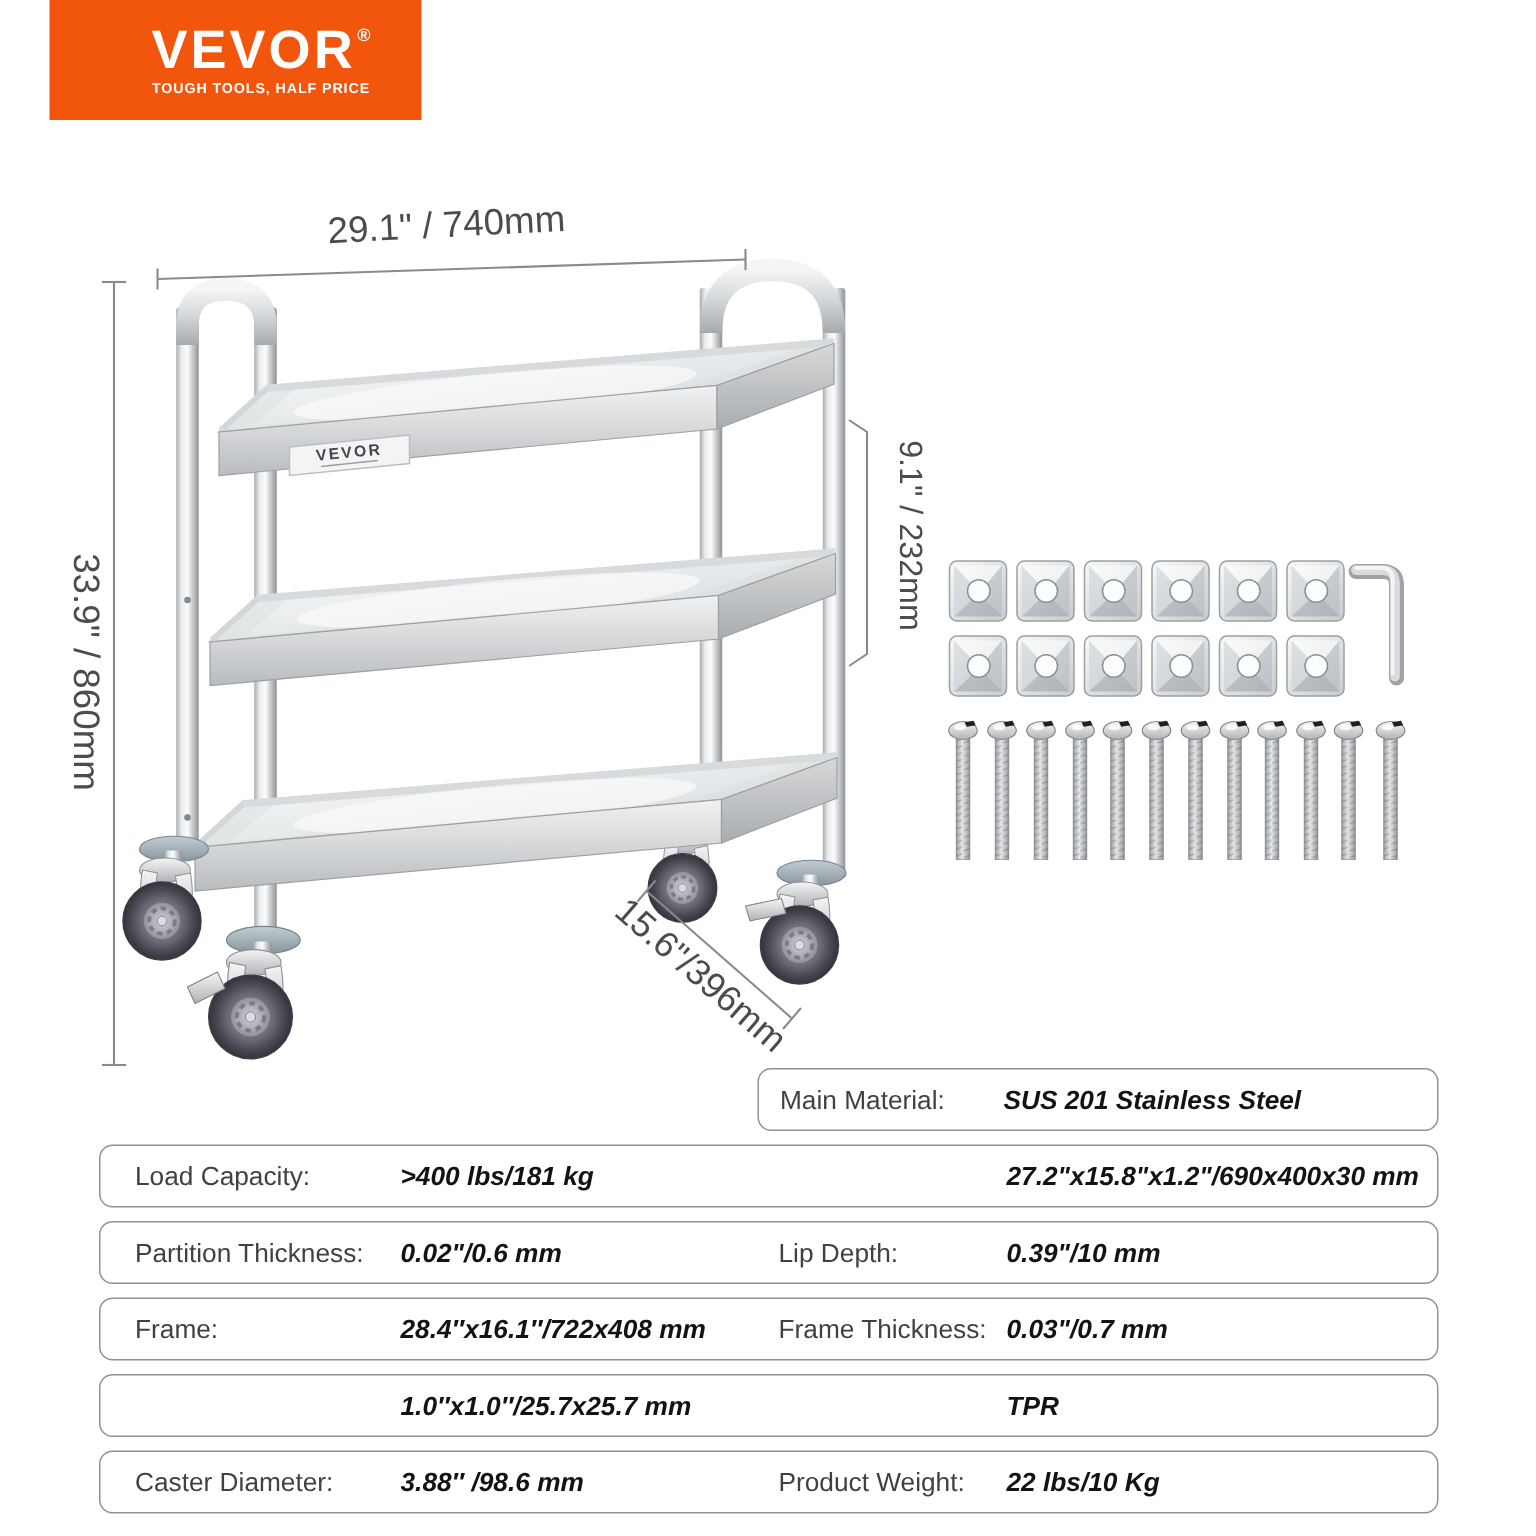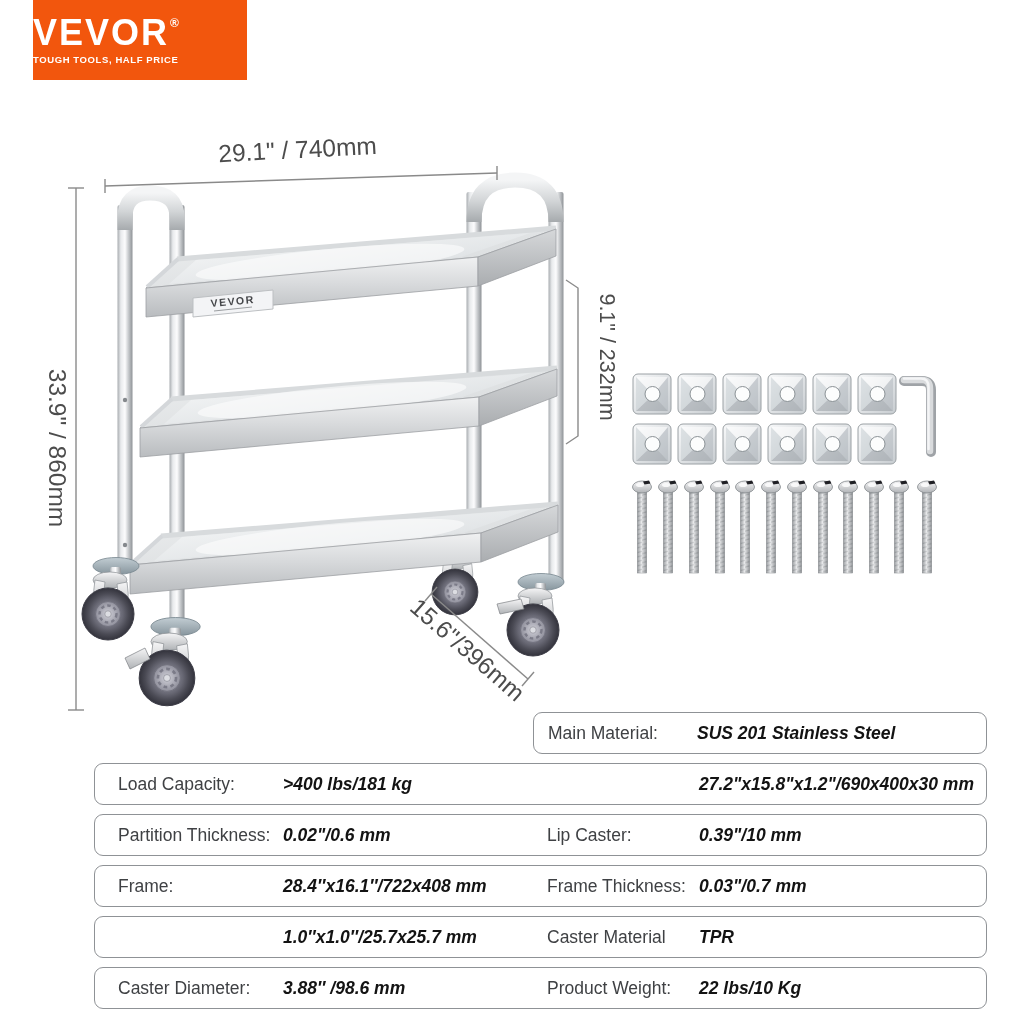--- a/index.html
+++ b/index.html
@@ -1,36 +1,36 @@
 <!DOCTYPE html>
 <html><head>
 <meta charset="utf-8">
 <style>
   html,body{margin:0;padding:0;background:#fff;}
   .page{position:relative;width:1024px;height:1024px;background:#ffffff;
         font-family:"Liberation Sans",sans-serif;overflow:hidden;}
   
   .logo{position:absolute;left:33px;top:0;width:214px;height:80px;background:#F2560D;
-        display:flex;flex-direction:column;align-items:flex-start;justify-content:center;}
+        display:flex;flex-direction:column;align-items:center;justify-content:center;padding-left:34px;}
   .logo-name{color:#fff;font-weight:800;font-size:36px;letter-spacing:2px;line-height:1;}
   .logo-name .reg{font-size:12px;vertical-align:18px;letter-spacing:0;margin-left:1px;}
   .logo-tagline{color:#fff;font-weight:700;font-size:9.5px;letter-spacing:.6px;margin-top:3px;}
   
   .illustration{position:absolute;left:0;top:0;width:1024px;height:1024px;}
   .dim-text{fill:#4c4c4c;}
   
-  .spec-row{position:absolute;background:#fff;border:1.5px solid #8f9296;border-radius:9px;height:40px;box-sizing:content-box;margin-left:28px;}
+  .spec-row{position:absolute;background:#fff;border:1.5px solid #8f9296;border-radius:9px;height:40px;box-sizing:content-box;}
   .full{left:66px;width:891px;}
   .row1{left:505px;width:452px;top:712px;}
   .r2{top:763px}.r3{top:814px}.r4{top:865px}.r5{top:916px}.r6{top:967px}
   .spec-row span{position:absolute;top:0;line-height:40px;white-space:nowrap;font-size:17.5px;}
   .lbl{color:#3f4144;}
   .val{font-weight:700;color:#131313;font-style:italic;}
   .full .lbl-l{left:23px}
-  .full .val-l{left:188px}
+  .full .val-l{left:200px}
   .full .lbl-r{left:452px}
   .full .val-r{left:604px}
   .row1 .lbl-r{left:14px}
   .row1 .val-r{left:163px}
 </style>
 </head>
 <body>
 
 <div class="page">
 
@@ -253,32 +253,31 @@
       <span class="val val-r">SUS 201 Stainless Steel</span>
     </div>
     <div class="spec-row full r2">
       <span class="lbl lbl-l">Load Capacity:</span>
       <span class="val val-l">&gt;400 lbs/181 kg</span>
       <span class="val val-r">27.2"x15.8"x1.2"/690x400x30 mm</span>
     </div>
     <div class="spec-row full r3">
       <span class="lbl lbl-l">Partition Thickness:</span>
       <span class="val val-l">0.02"/0.6 mm</span>
-      <span class="lbl lbl-r">Lip Caster:</span>
+      <span class="lbl lbl-r">Lip Depth:</span>
       <span class="val val-r">0.39"/10 mm</span>
     </div>
     <div class="spec-row full r4">
       <span class="lbl lbl-l">Frame:</span>
       <span class="val val-l">28.4″x16.1″/722x408 mm</span>
       <span class="lbl lbl-r">Frame Thickness:</span>
       <span class="val val-r">0.03"/0.7 mm</span>
     </div>
     <div class="spec-row full r5">
       <span class="val val-l">1.0″x1.0″/25.7x25.7 mm</span>
-      <span class="lbl lbl-r">Caster Material</span>
       <span class="val val-r">TPR</span>
     </div>
     <div class="spec-row full r6">
       <span class="lbl lbl-l">Caster Diameter:</span>
       <span class="val val-l">3.88″ /98.6 mm</span>
       <span class="lbl lbl-r">Product Weight:</span>
       <span class="val val-r">22 lbs/10 Kg</span>
     </div>
   </section>
 

